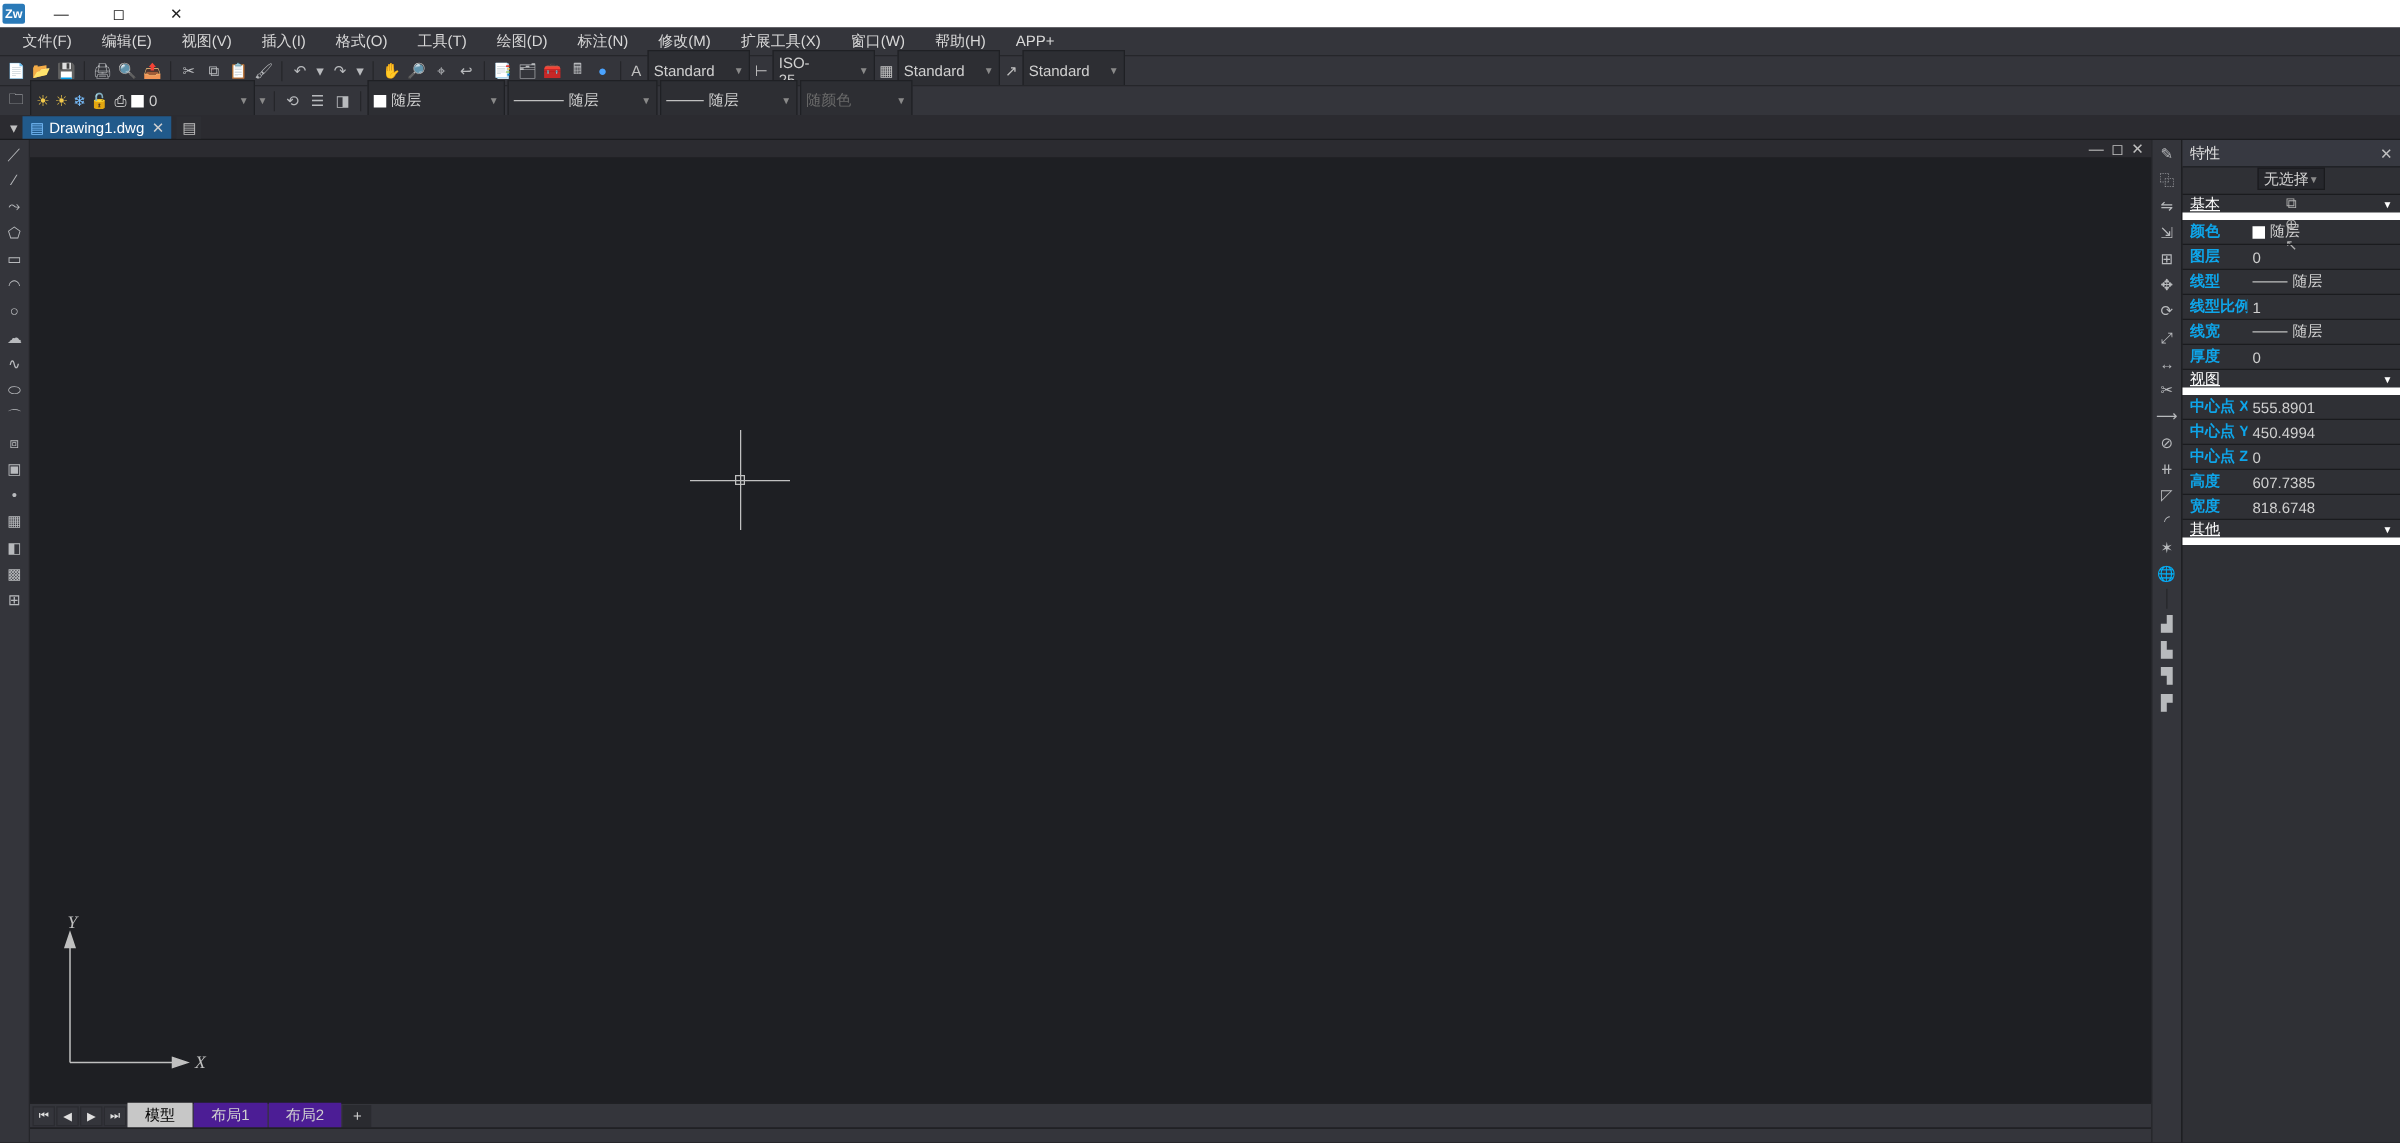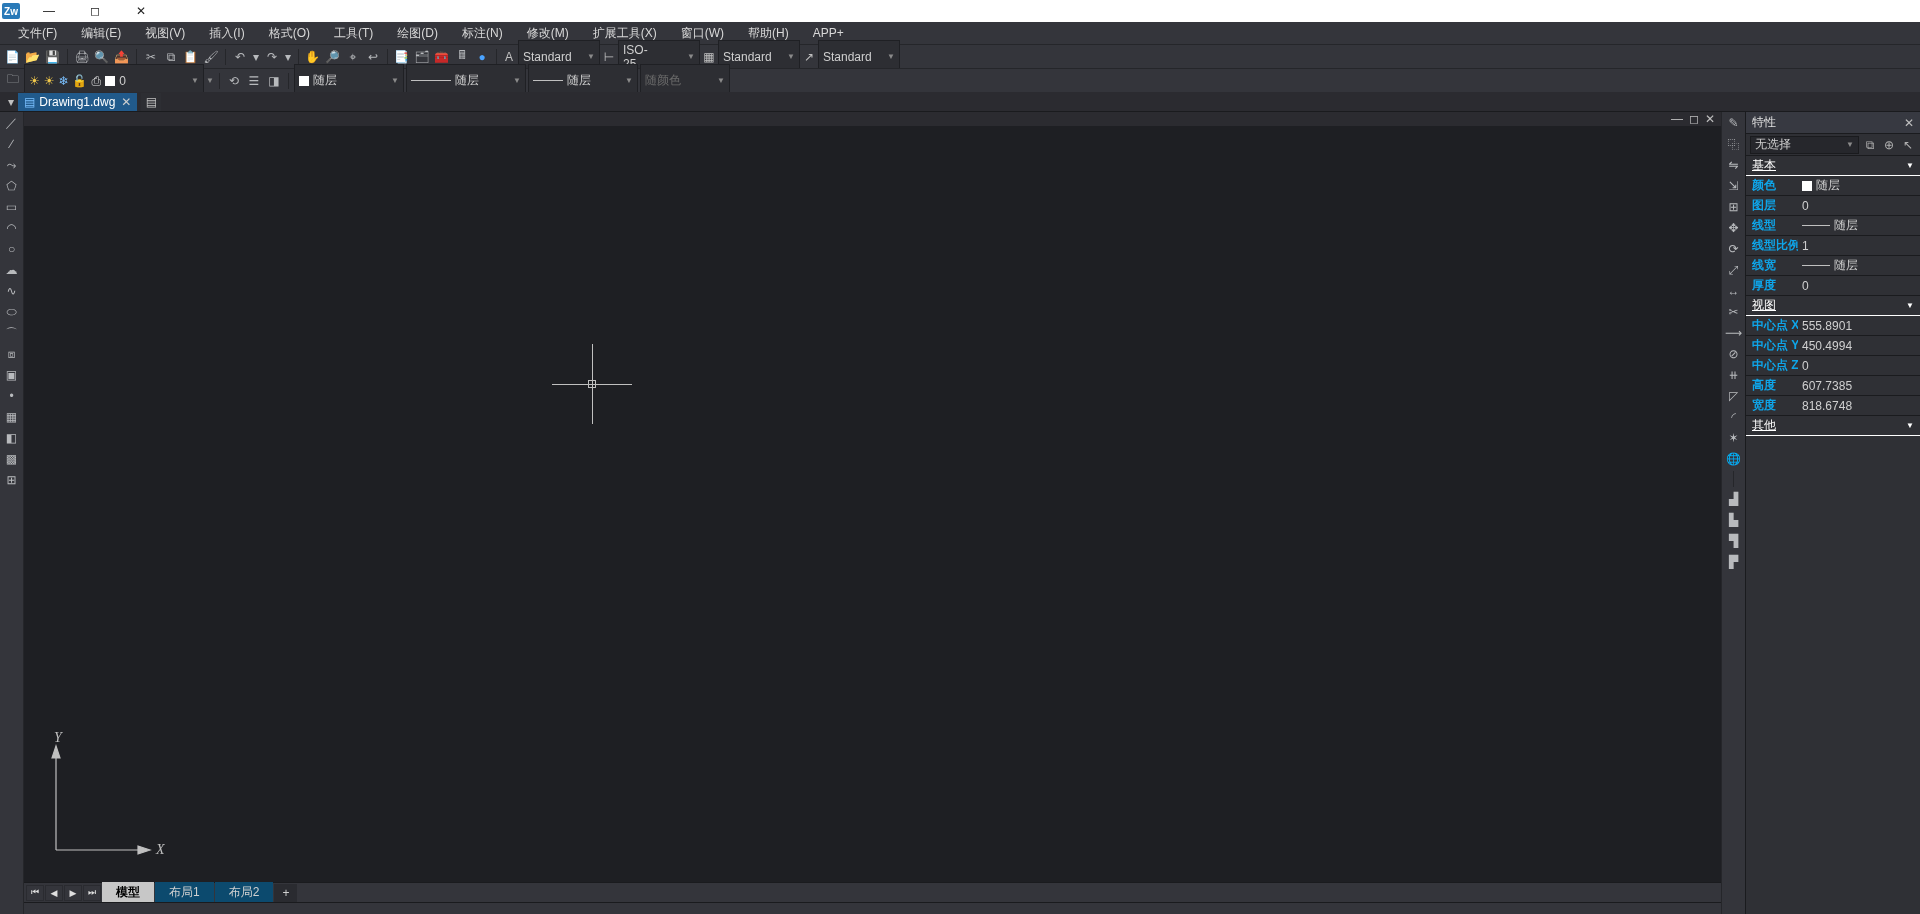--- a/index.html
+++ b/index.html
@@ -49,38 +49,38 @@
 .ucs line, .ucs path { stroke:#c0c0c0; stroke-width:1.2; }
 .ucs text { fill:#c0c0c0; font-style:italic; font-size:14px; font-family:"Times New Roman",serif;}
 
 
 .right-tools { width: 24px; background: #34353b; border-left: 1px solid #25262a; display: flex; flex-direction: column; align-items: center; padding-top: 2px; gap: 3px; }
 
 
 .prop-panel { width: 175px; background: #2f3035; border-left: 1px solid #1a1b1e; display: flex; flex-direction: column; }
 .prop-title-row { height: 22px; background: #373941; display:flex; align-items:center; padding:0 6px; border-bottom:1px solid #1a1b1e;}
 .prop-title-row .pt-text { flex:1; color:#e0e0e0; }
-.prop-select-row { height:22px; display:flex; align-items:center; padding:0 4px; gap:3px; border-bottom:1px solid #1a1b1e;}
+.prop-select-row { height:22px; display:flex; align-items:center; padding:0 4px; gap:3px; border-bottom:1px solid #1a1b1e;flex-direction:column;}
 .prop-select { flex:1; height:18px; background:#26272c; border:1px solid #1a1b1e; display:flex; align-items:center; padding:0 4px; color:#d0d0d0; }
 .prop-select .chev { margin-left:auto; font-size:8px; color:#8a8a8a;}
 .prop-ico { width:16px; height:16px; display:flex; align-items:center; justify-content:center; color:#b0b0b0; cursor:pointer;}
-.prop-section-hd { height:20px; display:flex; align-items:center; padding:0 6px; color:#fff; border-bottom:1px solid #ffffff; cursor:pointer;}
+.prop-section-hd { height:20px; display:flex; align-items:center; padding:0 6px; color:#fff; border-bottom:6px solid #ffffff; cursor:pointer;}
 .prop-section-hd span:first-child { text-decoration:underline;}
 .prop-section-hd .chev { margin-left:auto; font-size:8px;}
 .prop-row { height:20px; display:flex; align-items:center; border-bottom:1px solid #1a1b1e; padding:0 6px;}
 .prop-row .k { width:46px; color:#0ea5e9; white-space:nowrap; overflow:hidden;font-weight:bold;}
 .prop-row .v { flex:1; color:#d0d0d0; padding-left:4px; display:flex; align-items:center; gap:4px;}
 .prop-row .v .sw { width:10px; height:10px; background:#fff; display:inline-block;}
 .prop-row .v .ln { width:28px; height:1px; background:#c0c0c0;}
 
 
 .layout-tabs { height: 20px; background:#34353b; display:flex; align-items:center; border-top:1px solid #1a1b1e; padding-left:2px; }
 .nav-arrow { width:18px; height:16px; display:flex; align-items:center; justify-content:center; color:#e0e0e0; border:1px solid #2a2b30; margin-right:1px; cursor:pointer; font-size:9px;}
-.layout-tab { padding: 2px 14px; background:#0c4a6e; color:#d0d0d0; margin-right:1px; cursor:pointer; }
-.layout-tab.active { background:#c7c7c7; color:#000; font-weight:bold;}
+.layout-tab { padding: 2px 14px; background:#4c1d95; color:#d0d0d0; margin-right:1px; cursor:pointer; }
+.layout-tab.active { background:#c7c7c7; color:#000; font-weight:normal;}
 .layout-add { padding:2px 8px; background:#2a2b30; color:#d0d0d0; cursor:pointer;}
 
 
 .status-bar { height: 12px; background:#34353b; border-top:1px solid #1a1b1e; }
 </style>
 </head>
 <body>
 
 <div class="title-bar">
   <span class="logo">Zw</span>

